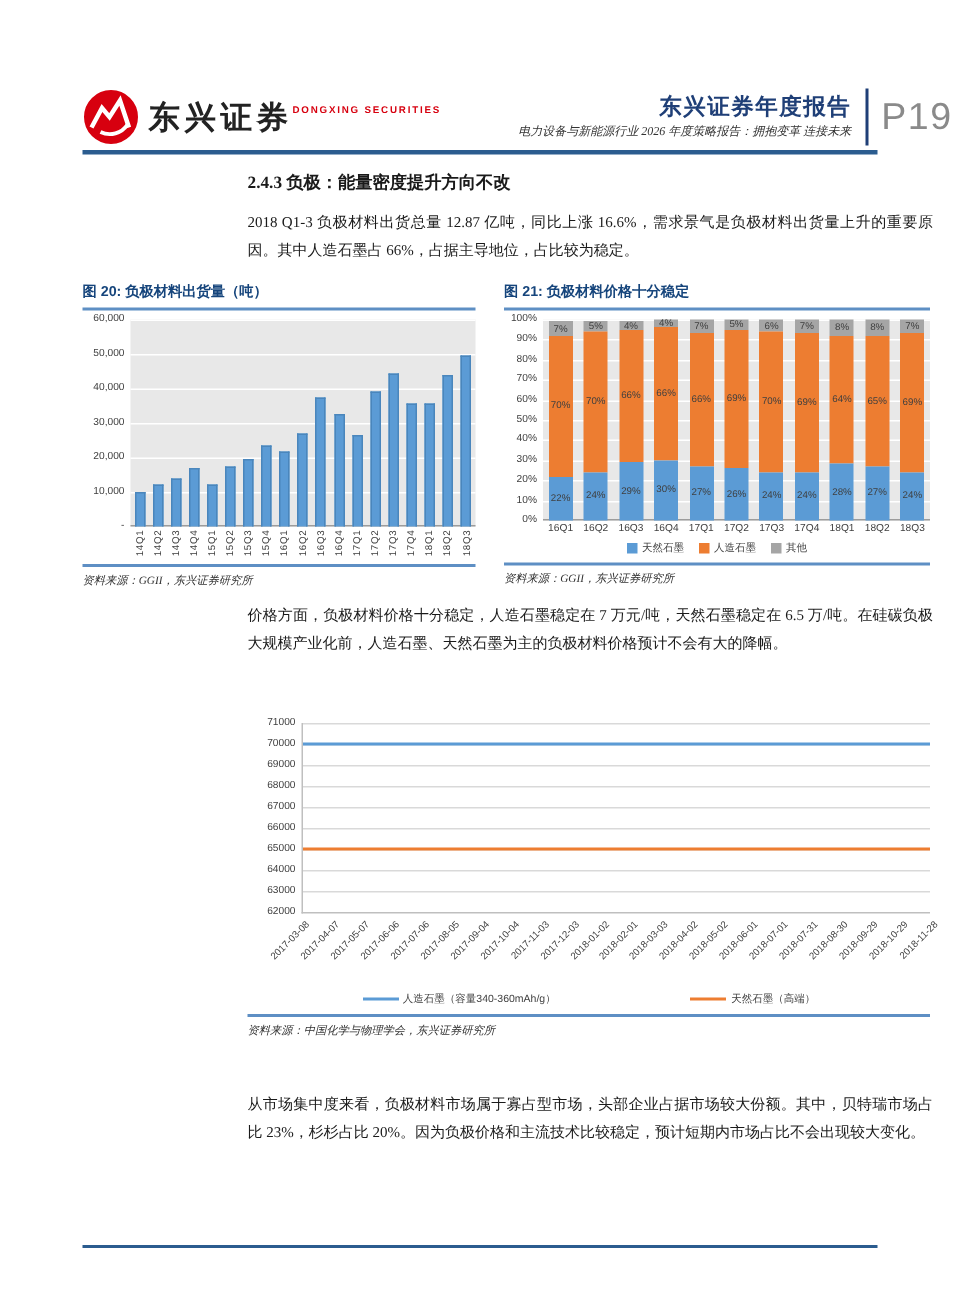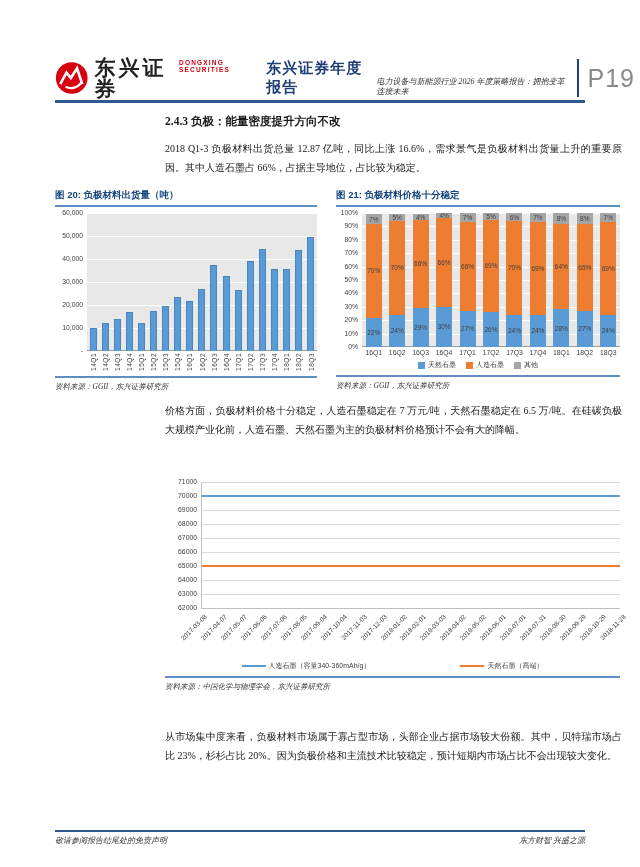--- a/index.html
+++ b/index.html
@@ -7,21 +7,21 @@
         font-family:"Liberation Sans",sans-serif;color:#1a1a1a;}
 
   
   .header{position:absolute;left:55px;top:56px;width:580px;height:44px;
           display:flex;justify-content:space-between;align-items:center;}
   .logo{display:flex;align-items:center;gap:6px;}
   .logo-texts{display:flex;line-height:1;}
   .logo-cn{font-size:21px;font-weight:bold;letter-spacing:3px;color:#222;}
   .logo-en{font-size:6.5px;color:#D7000F;letter-spacing:1.2px;margin-top:3px;font-weight:bold;}
   .header-right{display:flex;align-items:center;gap:9px;}
-  .header-titles{display:flex;flex-direction:row;align-items:flex-end;line-height:1.25;}
+  .header-titles{display:flex;flex-direction:column;align-items:flex-end;line-height:1.25;}
   .report-title{font-size:15px;font-weight:bold;color:#1F3F77;letter-spacing:1px;}
   .report-subtitle{font-size:8px;color:#333;font-family:"Liberation Serif",serif;font-style:italic;margin-top:2px;}
   .header-sep{width:2px;height:38px;background:#1F3F77;}
   .page-number{font-size:25px;color:#8a8a8a;letter-spacing:1px;}
   .header-rule{position:absolute;left:55px;top:100px;width:530px;height:3px;background:#2B5C8F;}
 
   
   .section-heading{position:absolute;left:165px;top:114px;width:457px;margin:0;
                    font-family:"Liberation Serif",serif;font-size:11.5px;font-weight:bold;}
   .para{position:absolute;margin:0;width:457px;left:165px;
@@ -471,18 +471,14 @@
             <span>天然石墨（高端）</span>
           </div>
         </div>
       </div>
     <div class="fig-source">资料来源：中国化学与物理学会，东兴证券研究所</div>
   </section>
 
   <p class="para" id="para3">从市场集中度来看，负极材料市场属于寡占型市场，头部企业占据市场较大份额。其中，贝特瑞市场占比 23%，杉杉占比 20%。因为负极价格和主流技术比较稳定，预计短期内市场占比不会出现较大变化。</p>
 
   <div class="footer-rule"></div>
-  <div class="footer-row">
-    <span>敬请参阅报告结尾处的免责声明</span>
-    <span>东方财智 兴盛之源</span>
-  </div>
 
 </div>
 
 </body></html>

